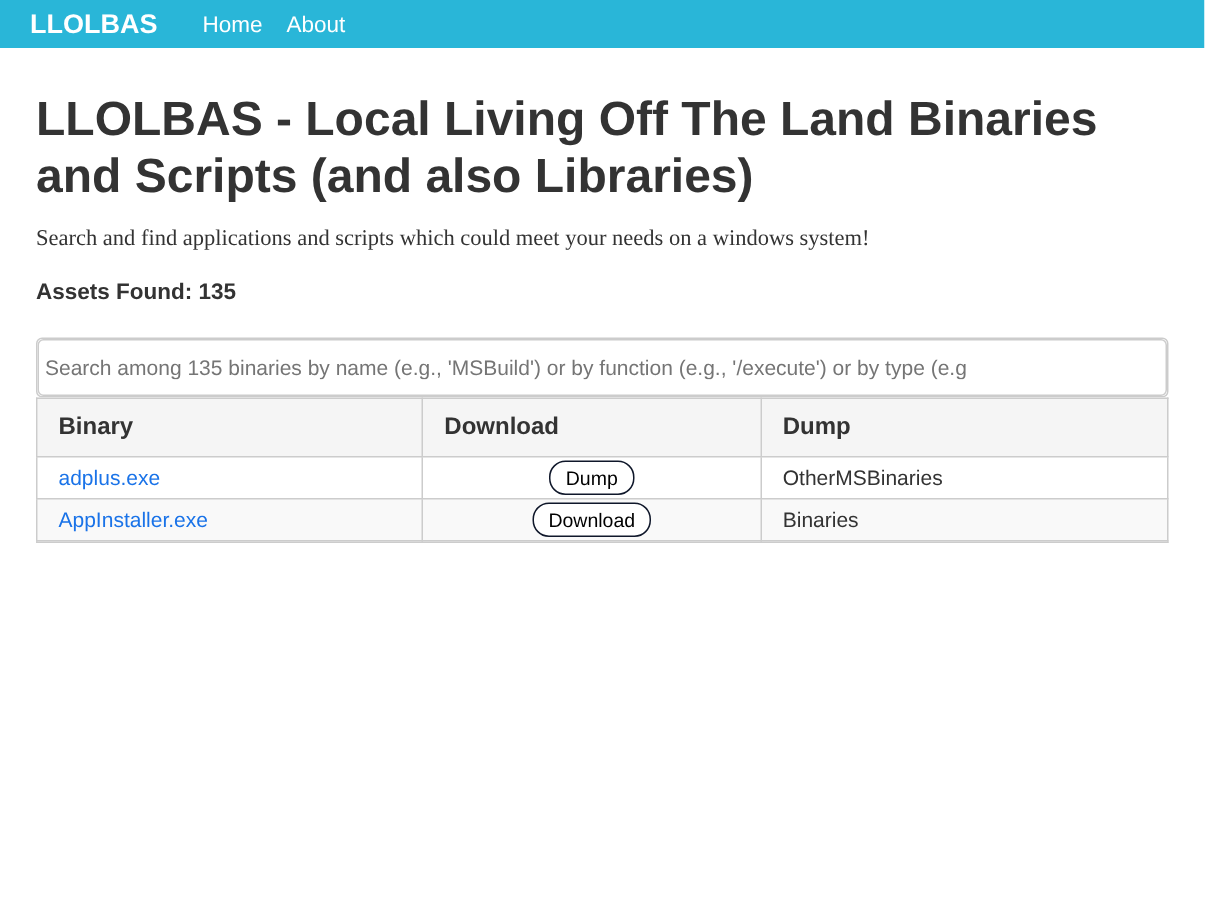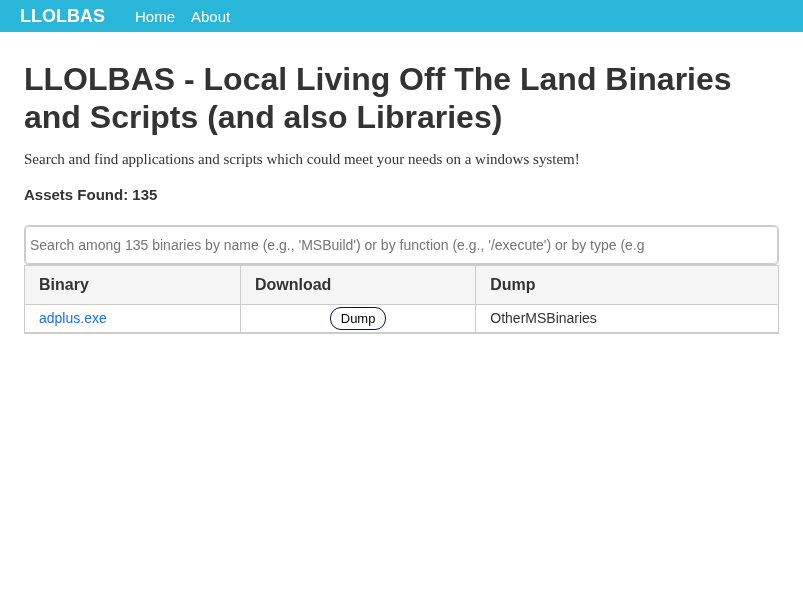--- a/index.html
+++ b/index.html
@@ -141,19 +141,24 @@
         <th>Dump</th>
       </tr>
     </thead>
     <tbody id="table-body">
     <tr>
           <td><a class="binary-link" href="#">adplus.exe</a></td>
           <td style="text-align: center;"><button class="func-btn">Dump</button></td>
           <td>OtherMSBinaries</td>
         </tr>
         <tr>
+          <td><a class="binary-link" href="#">AppInstaller.exe</a></td>
+          <td style="text-align: center;"><button class="func-btn">Download</button></td>
+          <td>Binaries</td>
+        </tr>
+        <tr>
           <td></td>
           <td style="text-align: center;"></td>
           <td></td>
         </tr>
       </tbody>
   </table>
 </div>
 
 </body></html>

